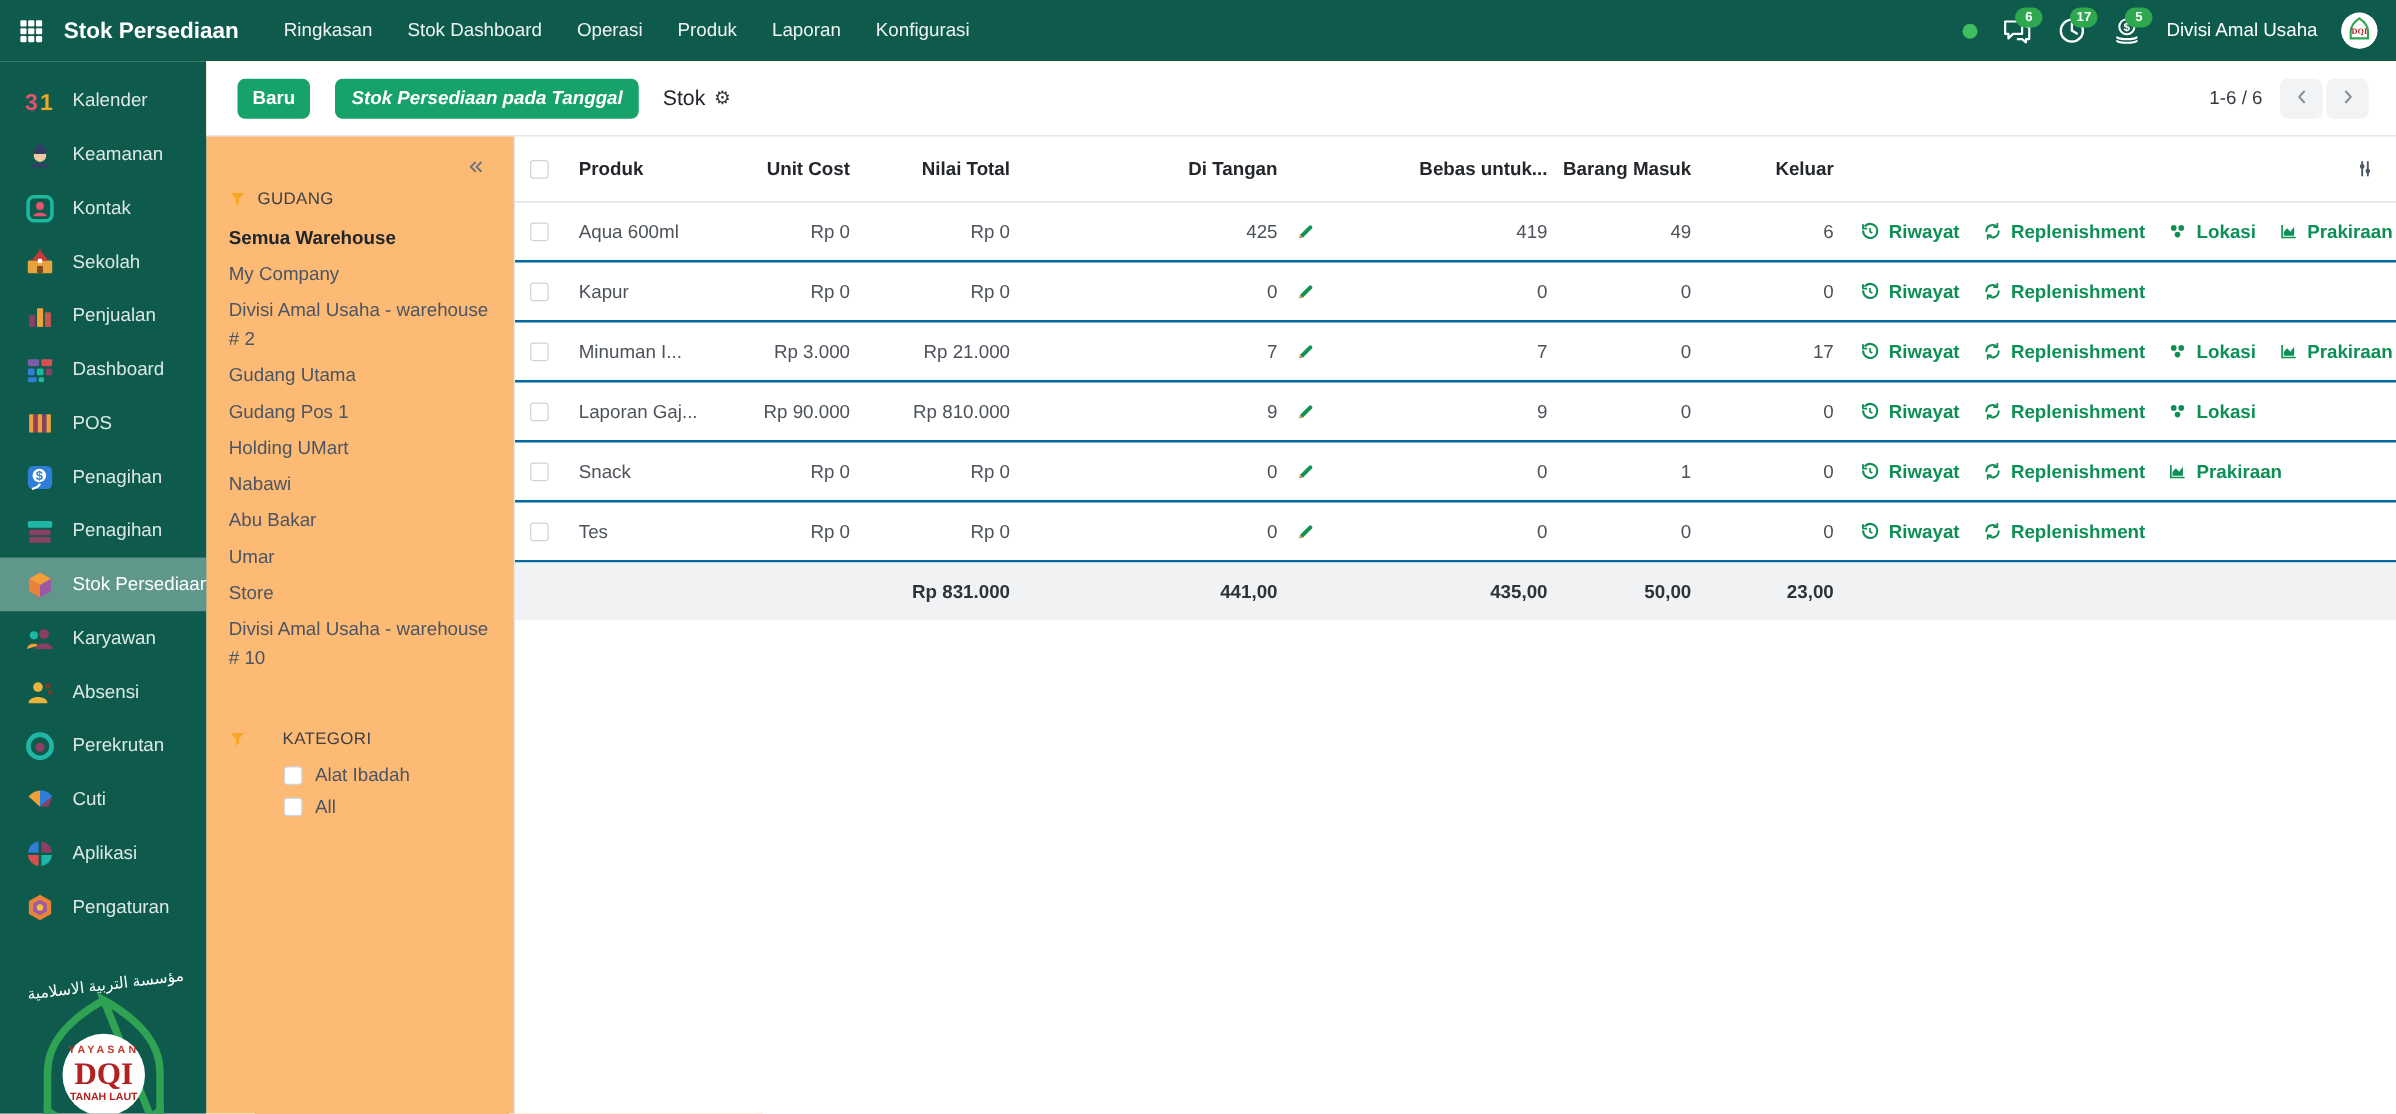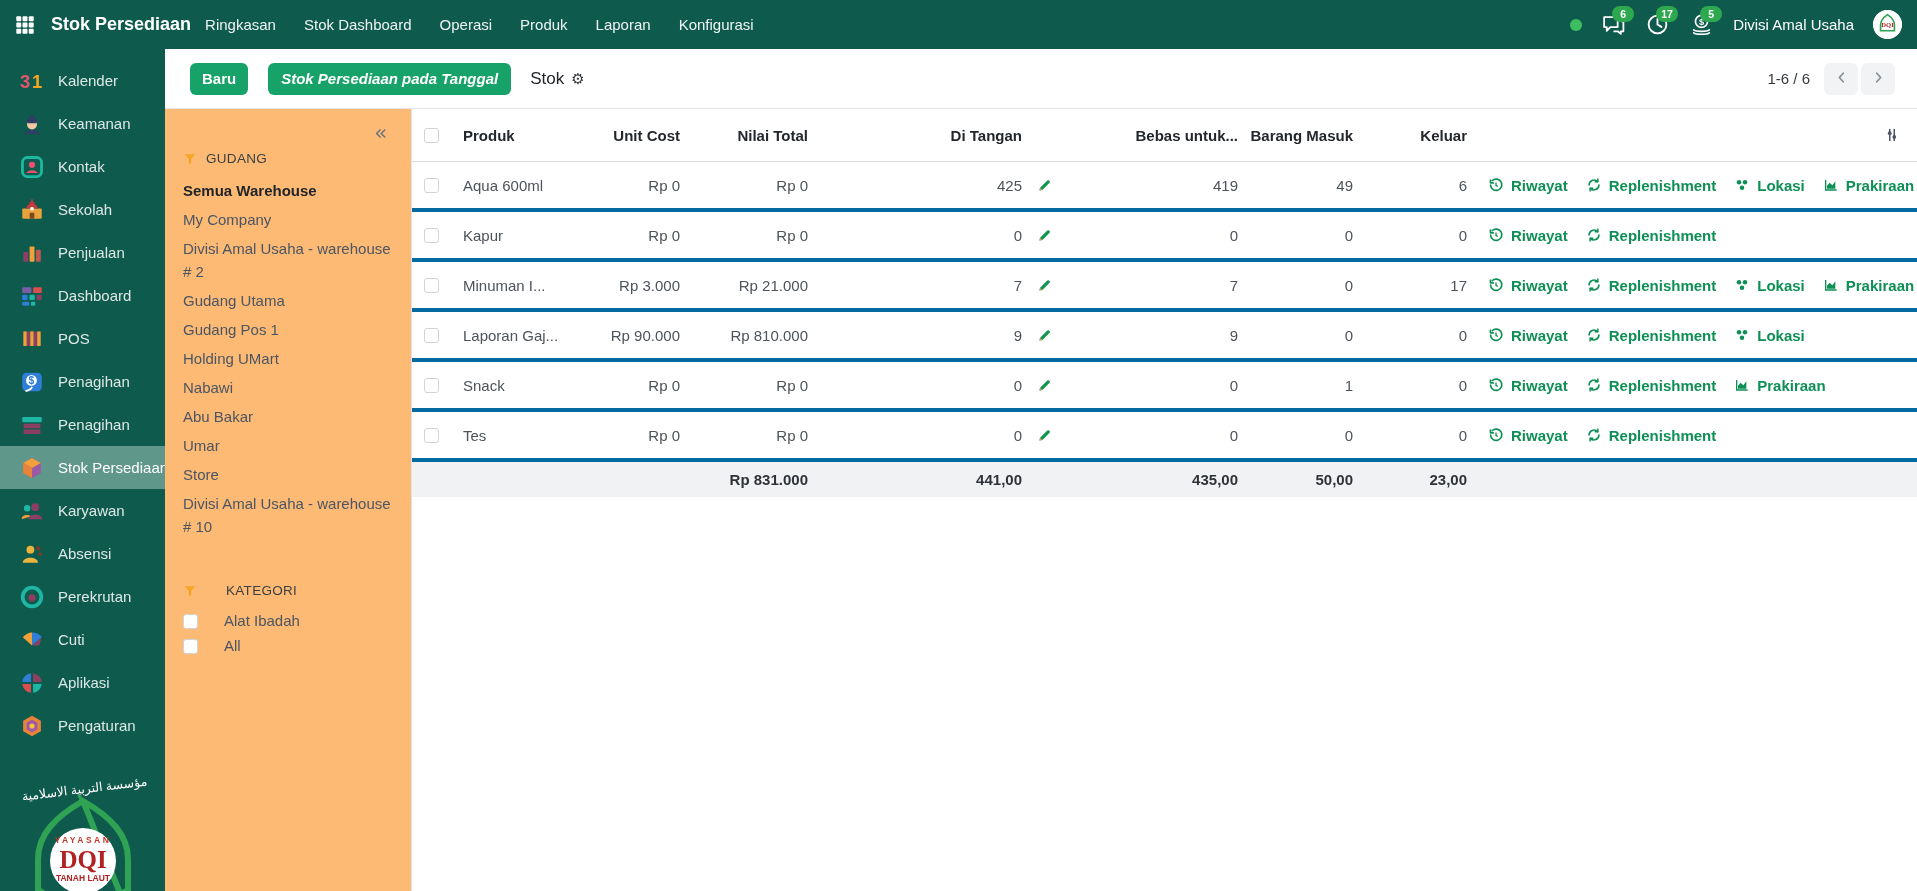--- a/index.html
+++ b/index.html
@@ -5,21 +5,21 @@
   html,body{margin:0;padding:0;background:#fff;}
   .page{width:1917px;height:891px;position:relative;overflow:hidden;
         font-family:"Liberation Sans","DejaVu Sans",sans-serif;color:#374151;}
 
   
   .topbar{height:49px;background:#0E5A4D;display:flex;align-items:center;
           padding:0 15px 0 14px;color:#fff;}
   .waffle{width:22px;height:22px;cursor:pointer;flex:none;}
   .waffle svg{width:100%;height:100%;}
   .app-title{font-size:18px;font-weight:600;margin-left:15px;white-space:nowrap;cursor:pointer;}
-  .top-menus{display:flex;gap:28px;margin-left:14px;font-size:15px;}
+  .top-menus{display:flex;gap:28px;margin-left:36px;font-size:15px;}
   .tmenu{cursor:pointer;white-space:nowrap;color:#eef4f2;}
   .top-right{margin-left:auto;display:flex;align-items:center;gap:19px;}
   .statusdot{width:12px;height:12px;border-radius:50%;background:#3DBF5F;}
   .ticon{position:relative;width:25px;height:25px;cursor:pointer;}
   .ticon svg{width:100%;height:100%;}
   .badge{position:absolute;top:-6px;right:-8px;min-width:16px;height:16px;border-radius:8px;
          background:#2EA84F;color:#fff;font-size:10.5px;font-weight:700;display:flex;
          align-items:center;justify-content:center;padding:0 3px;}
   .company{font-size:15px;white-space:nowrap;cursor:pointer;}
   .avatar{width:29px;height:29px;border-radius:50%;overflow:hidden;background:#fff;cursor:pointer;flex:none;}
@@ -72,30 +72,30 @@
   .collapse{position:absolute;top:16px;right:22px;cursor:pointer;width:17px;height:17px;}
   .collapse svg{width:100%;height:100%;}
   .fgroup-title{display:flex;align-items:center;gap:9px;font-size:13.5px;font-weight:400;
                 color:#3a3f44;letter-spacing:.3px;margin:28px 0 10px;}
   .fgroup-title .funnel{width:14px;height:14px;flex:none;}
   .funnel svg{width:100%;height:100%;}
   .flist{margin-top:2px;}
   .fitem{font-size:15px;color:#4b5563;line-height:23px;padding:3px 0;cursor:pointer;width:212px;}
   .fitem.active{font-weight:700;color:#20252a;}
   .fgroup.cat .fgroup-title{margin-top:42px;gap:29px;}
-  .citem{display:flex;align-items:flex-end;gap:26px;padding:4px 0;font-size:15px;color:#4b5563;cursor:pointer;}
+  .citem{display:flex;align-items:center;gap:10px;padding:4px 0;font-size:15px;color:#4b5563;cursor:pointer;margin-left:44px;}
   .cb{width:15px;height:15px;border:1.5px solid #cfd4da;border-radius:3px;background:#fff;
       flex:none;box-sizing:border-box;cursor:pointer;}
 
   
   .table-area{flex:1;min-width:0;overflow:hidden;background:#fff;}
   .row{display:flex;align-items:center;}
   .thead{height:52px;border-bottom:1px solid #d9dcdf;font-weight:600;color:#23272c;font-size:15px;}
-  .trow{height:46px;border-bottom:4px solid #0369a1;font-size:15px;color:#4d535b;}
-  .tfoot{height:35px;background:#f1f2f4;font-weight:700;color:#2f3338;font-size:15px;}
+  .trow{height:46px;border-bottom:2px solid #0369a1;font-size:15px;color:#4d535b;}
+  .tfoot{height:46px;background:#f1f2f4;font-weight:700;color:#2f3338;font-size:15px;}
   .c{flex:none;box-sizing:border-box;}
   .c0{width:39px;display:flex;justify-content:center;}
   .c1{width:114px;padding-left:12px;white-space:nowrap;overflow:hidden;}
   .c2{width:115px;text-align:right;}
   .c3{width:128px;text-align:right;}
   .c4{width:258px;display:flex;align-items:center;justify-content:flex-end;}
   .pslot{width:44px;display:flex;justify-content:center;align-items:center;}
   .pslot .picon{width:17px;height:17px;cursor:pointer;}
   .picon svg{width:100%;height:100%;}
   .c5{width:172px;text-align:right;}

